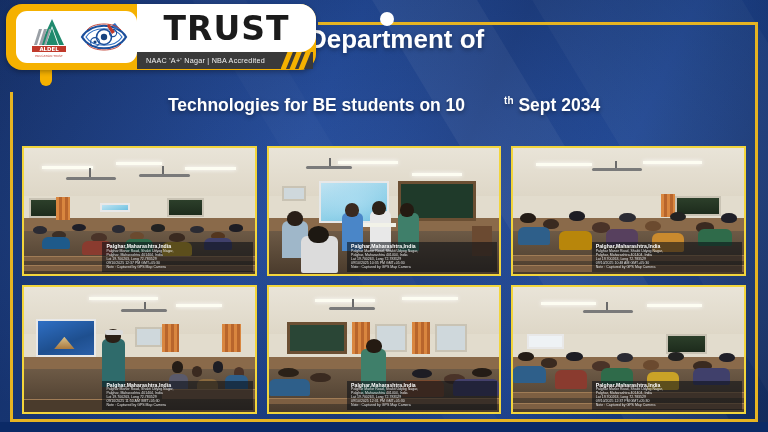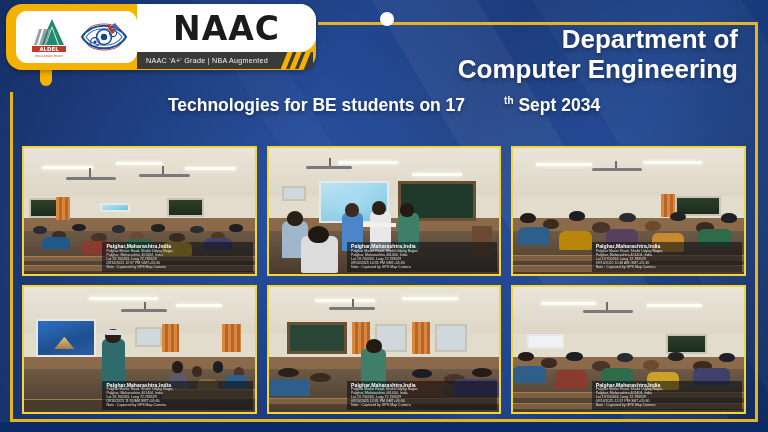--- a/index.html
+++ b/index.html
@@ -60,21 +60,21 @@
   .naac-swoosh i { position:absolute; background:#f5b100; width:5px; height:30px;
                    transform:rotate(22deg); border-radius:3px; top:-6px; }
   .naac-swoosh i:nth-child(1){ left:3px; }
   .naac-swoosh i:nth-child(2){ left:12px; }
   .naac-swoosh i:nth-child(3){ left:21px; }
 
   .lockup-tail { position:absolute; left:40px; top:60px; width:12px; height:26px;
                  background:#f5b100; border-radius:0 0 6px 6px; z-index:5; }
 
   
-  #dept-heading { position:absolute; right:30px; top:24px; width:430px; text-align:right;
+  #dept-heading { position:absolute; right:30px; top:24px; width:430px; text-align:left;
                   z-index:5; color:#ffffff; font-weight:bold; font-size:26px; line-height:1.16;
                   text-shadow:0 2px 4px rgba(0,0,0,.35); }
 
   
   #event-title { position:absolute; left:0; right:0; top:94px; text-align:center; z-index:5;
                  color:#ffffff; font-weight:bold; font-size:17.5px; line-height:1.32;
                  text-shadow:0 2px 4px rgba(0,0,0,.4); padding:0 24px; }
   #event-title sup { font-size:10px; vertical-align:super;padding-left:39px; }
 
   
@@ -163,42 +163,41 @@
         <circle cx="16" cy="27" r="1.6" fill="#16427f"></circle>
         <path d="M30 9 L36 17 L33 19 L28 11 Z" fill="#c0392b"></path>
         <path d="M36 8 L40 13 L37 15 L33 10 Z" fill="#2f6fc4"></path>
         <path d="M8 15 C14 7,36 7,42 15" fill="none" stroke="#c0392b" stroke-width="0.9"></path>
         <path d="M8 29 C14 37,36 37,42 29" fill="none" stroke="#c0392b" stroke-width="0.9"></path>
       </svg>
     </div>
   </div>
 
   <div class="sjcem-panel">
-    <span class="sjcem-text">NAAC</span>
+    <span class="sjcem-text">TRUST</span>
   </div>
 
   <div class="naac-strip">
-    <span class="naac-text">NAAC 'A+' Grade | NBA Augmented</span>
+    <span class="naac-text">NAAC 'A+' Nagar | NBA Accredited</span>
     <span class="naac-swoosh">
       <i></i>
         <i></i>
         <i></i>
     </span>
   </div>
 </div>
 <div class="lockup-tail"></div>
 
 <div id="dept-heading">
   <div>Department of</div>
-  <div>Computer Engineering</div>
 </div>
 
 <div id="event-title">
   <div>
-    <span>Technologies for BE students on 17</span><sup>th</sup><span> Sept 2034</span>
+    <span>Technologies for BE students on 10</span><sup>th</sup><span> Sept 2034</span>
   </div>
 </div>
 
 <div id="photo-grid">
 
   <div class="photo">
     <div class="ph-img">
       <div class="ceil"></div>
         <div class="wallup"></div>
         <div class="walllo"></div>

